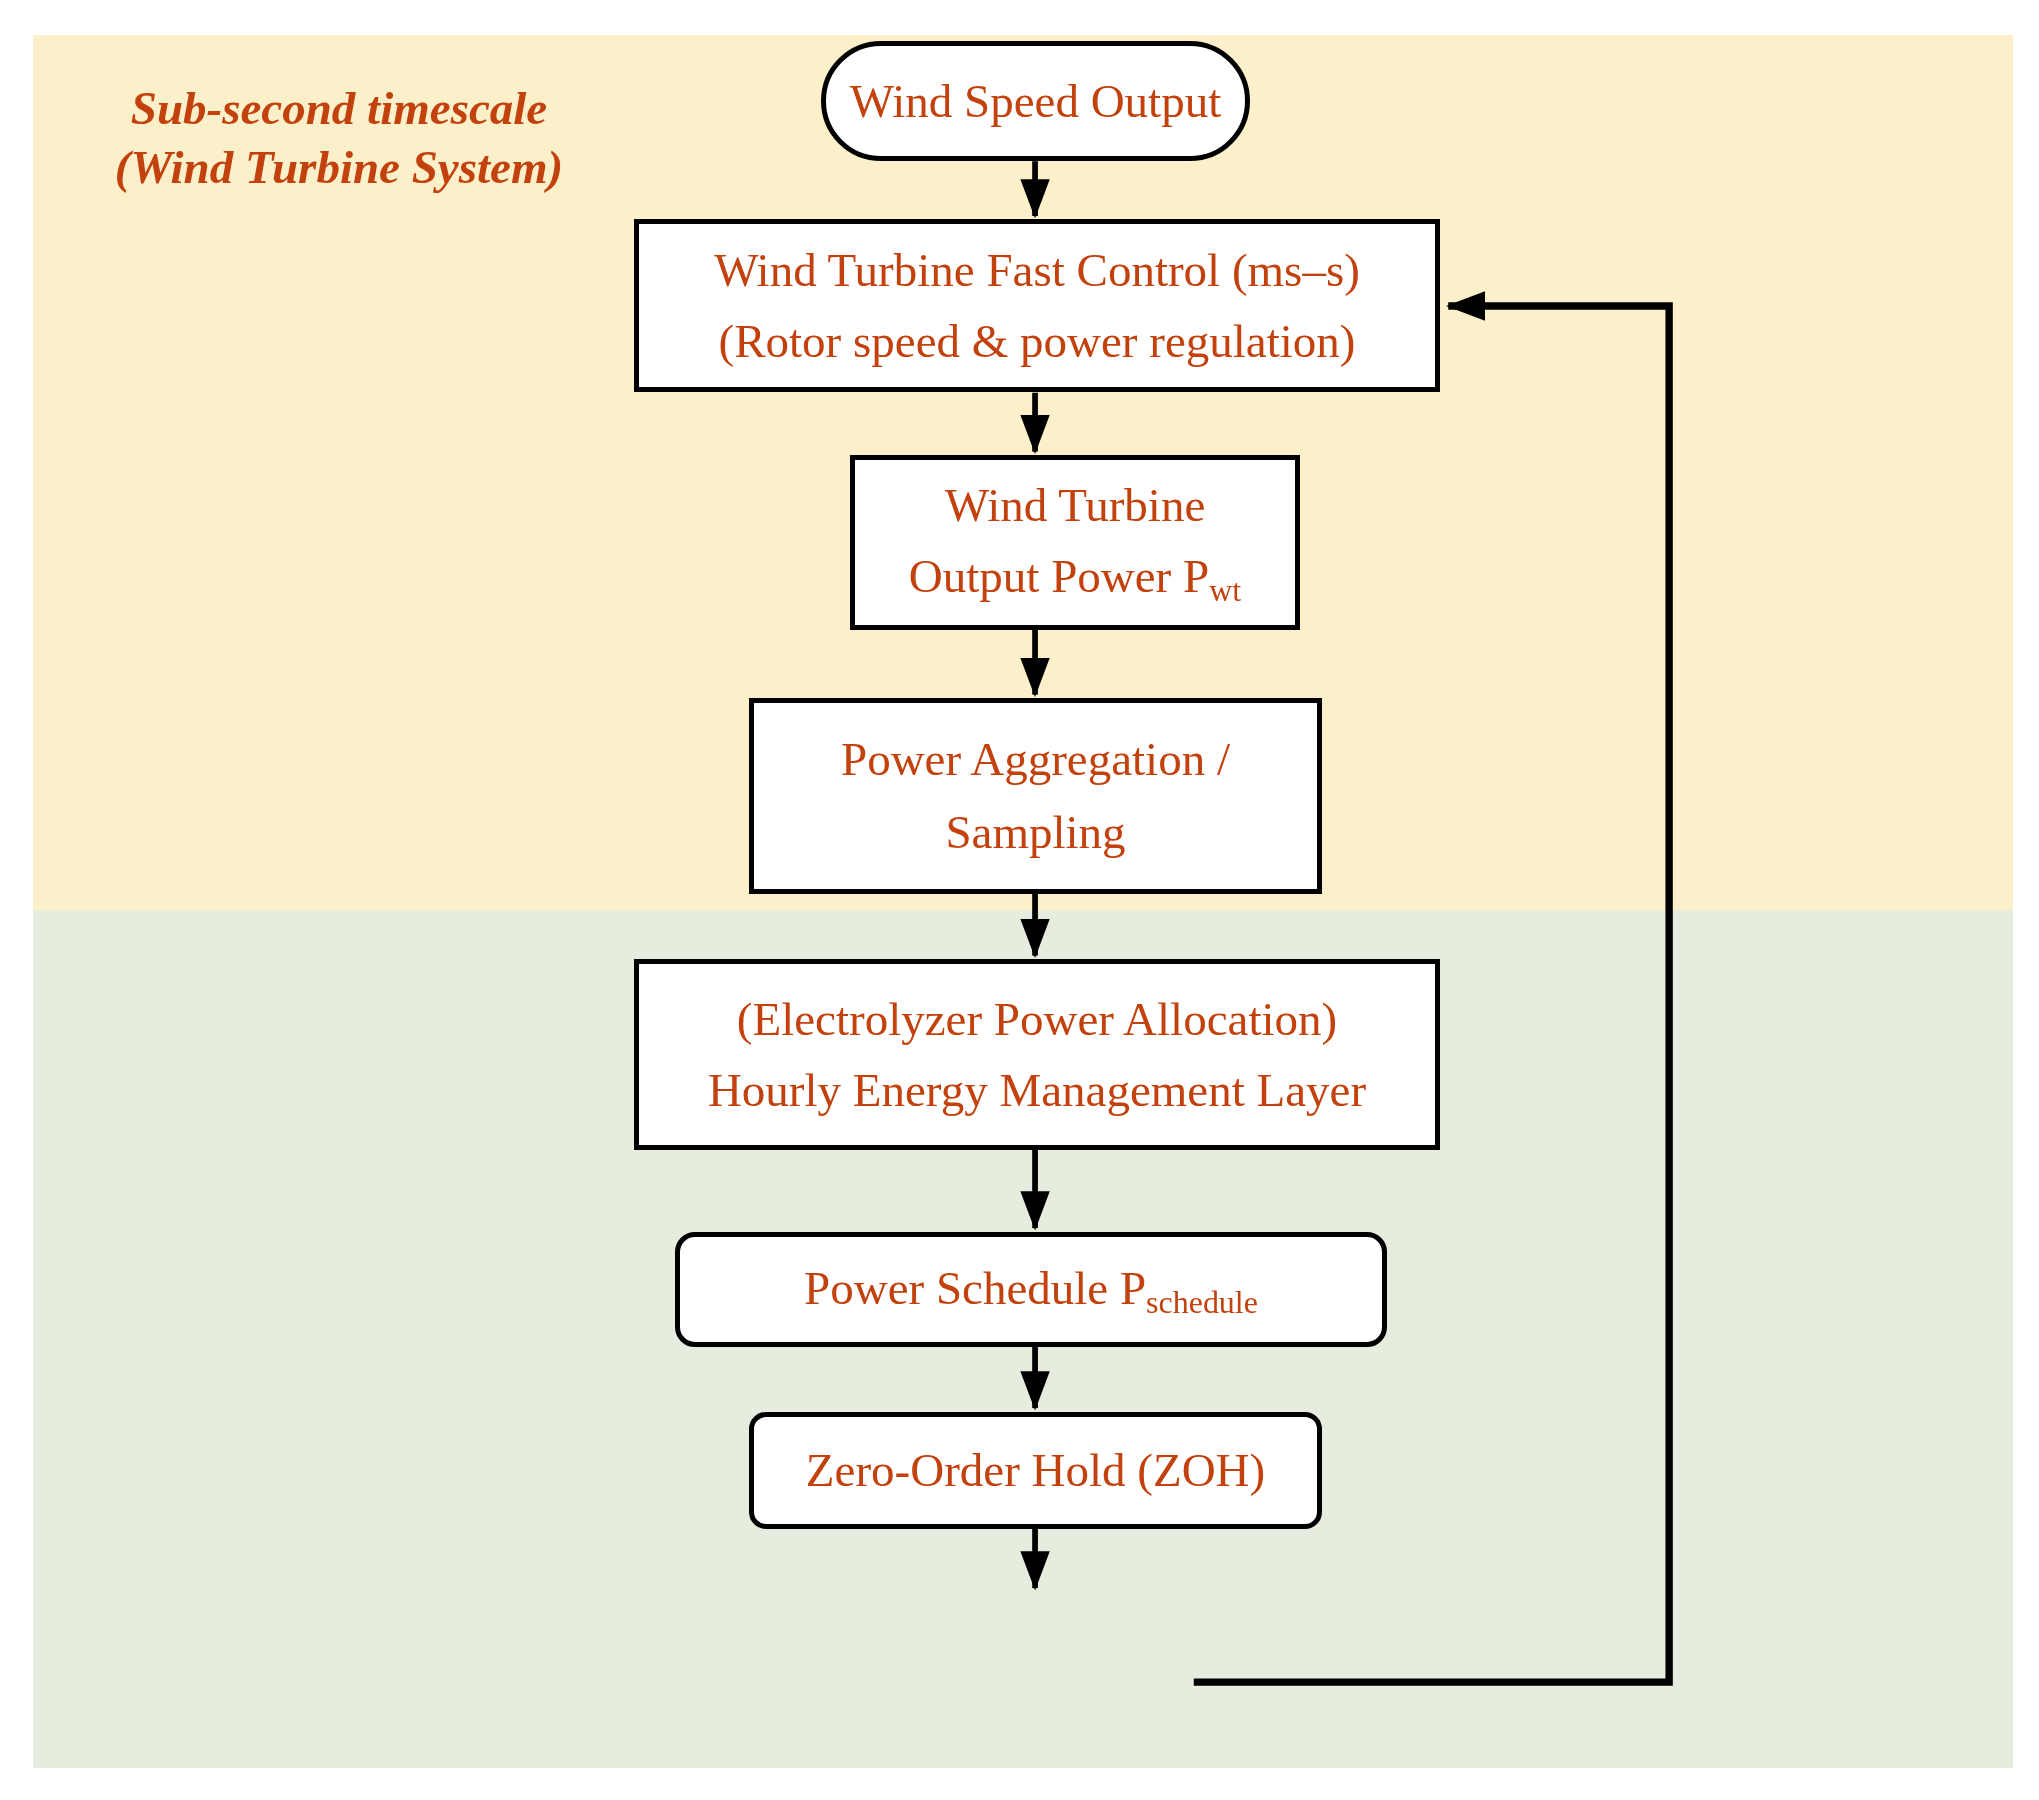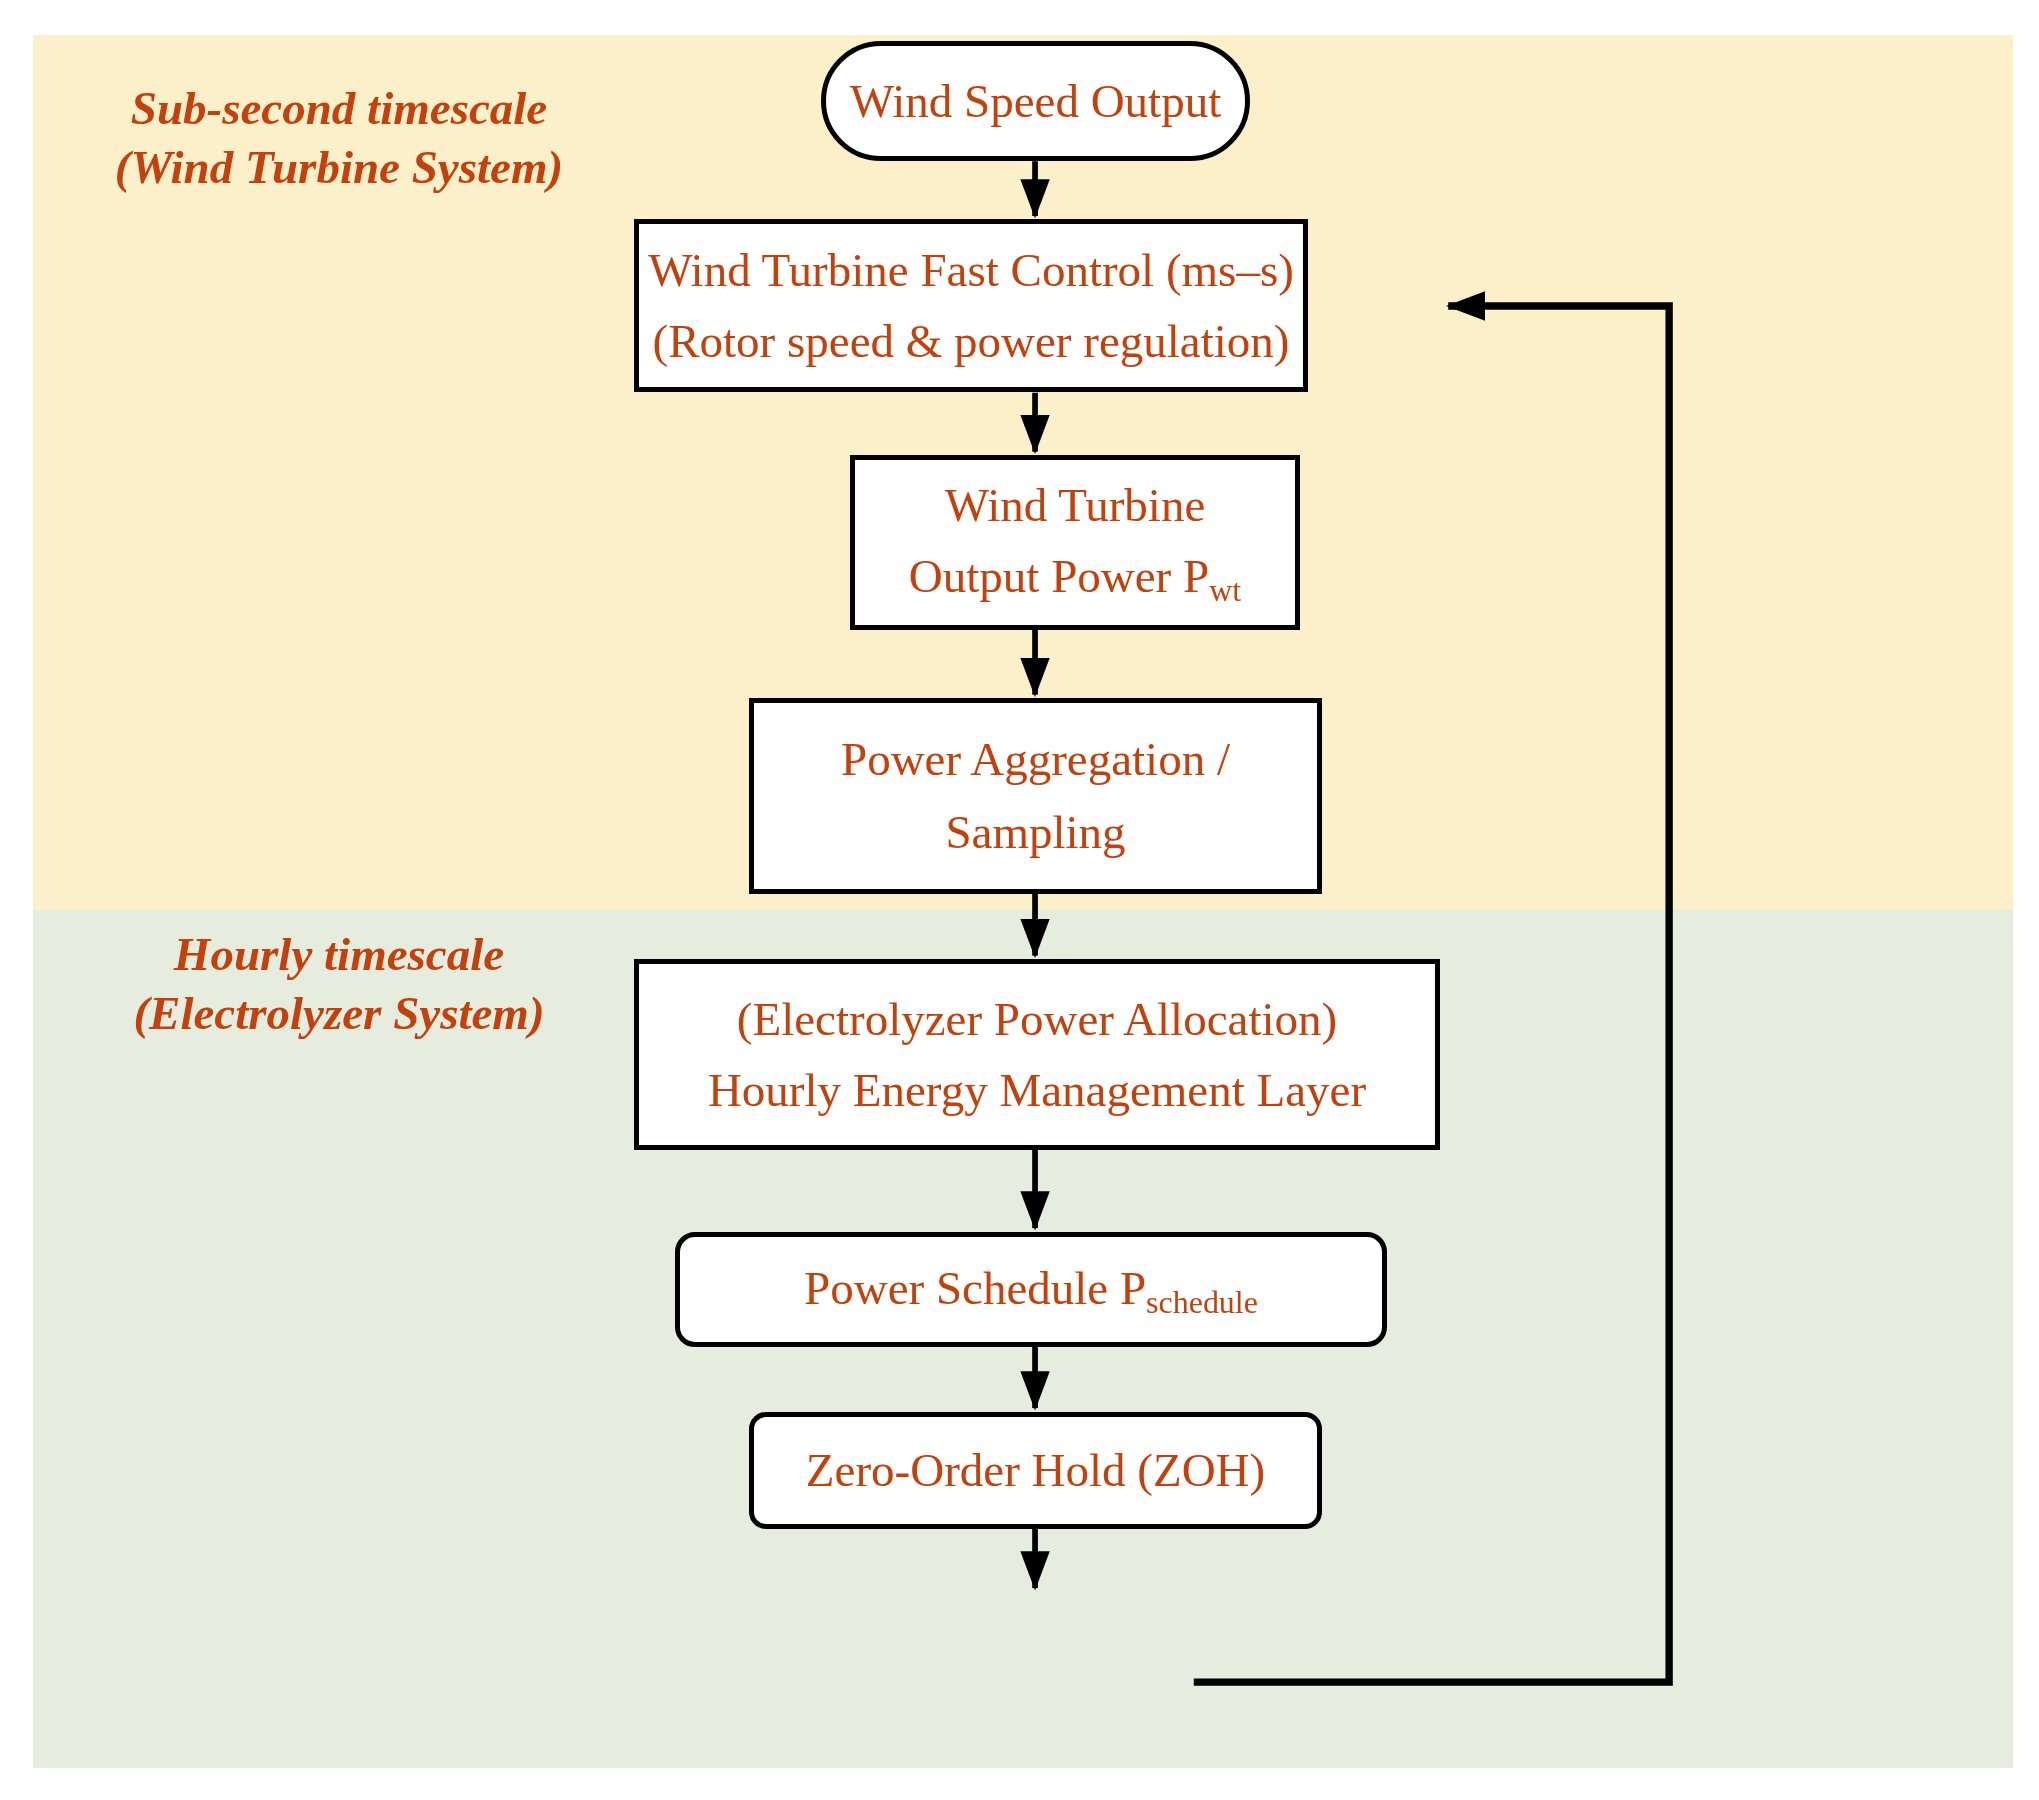--- a/index.html
+++ b/index.html
@@ -58,21 +58,21 @@
     justify-content: center;
     align-items: center;
     text-align: center;
     font-size: 47px;
     line-height: 1.5;
     white-space: nowrap;
   }
   .stadium { border-radius: 64px; }
 
   #node-wind-speed   { left: 821px; top: 41px;   width: 429px; height: 120px; }
-  #node-fast-control { left: 634px;  top: 219px;  width: 674px; height: 173px; }
+  #node-fast-control { left: 634px;  top: 219px;  width: 806px; height: 173px; }
   #node-output-power { left: 810px;  top: 455px;  width: 450px; height: 175px; margin-left: 40px; }
   #node-aggregation  { left: 749px;  top: 698px;  width: 573px; height: 196px; line-height: 1.55; }
   #node-energy-mgmt  { left: 634px;  top: 959px; width: 806px; height: 191px; }
   #node-schedule     { left: 675px;  top: 1232px; width: 712px; height: 115px; border-radius: 20px; }
   #node-zoh          { left: 749px;  top: 1412px; width: 573px; height: 117px; border-radius: 17px; }
   #node-reference    { left: 873px; top: 1592px; width: 324px; height: 182px; }
 
   .subscript {
     font-size: 0.68em;
     vertical-align: -0.28em;
@@ -82,24 +82,20 @@
 <body>
 
 <div class="canvas">
 
   <div class="region" id="region-subsecond" style="background-color: rgb(252, 240, 202);"></div>
   <div class="region" id="region-hourly" style="background-color: rgb(230, 237, 223);"></div>
 
   <div class="section-label" id="label-subsecond">
     <div>Sub-second timescale</div>
     <div>(Wind Turbine System)</div>
-  </div>
-  <div class="section-label" id="label-hourly">
-    <div>Hourly timescale</div>
-    <div>(Electrolyzer System)</div>
   </div>
 
   <svg class="wires" width="2039" height="1800" viewBox="0 0 2492 2200">
     <defs>
       <marker id="ah" markerUnits="userSpaceOnUse" markerWidth="48" markerHeight="36" refX="45" refY="18" orient="auto">
         <path d="M0,0 L48,18 L0,36 Z" fill="#000000"></path>
       </marker>
     </defs>
     <line x1="1265" y1="197" x2="1265" y2="264" stroke="#000000" stroke-width="7" marker-end="url(#ah)"></line>
     <line x1="1265" y1="480" x2="1265" y2="552" stroke="#000000" stroke-width="7" marker-end="url(#ah)"></line>

